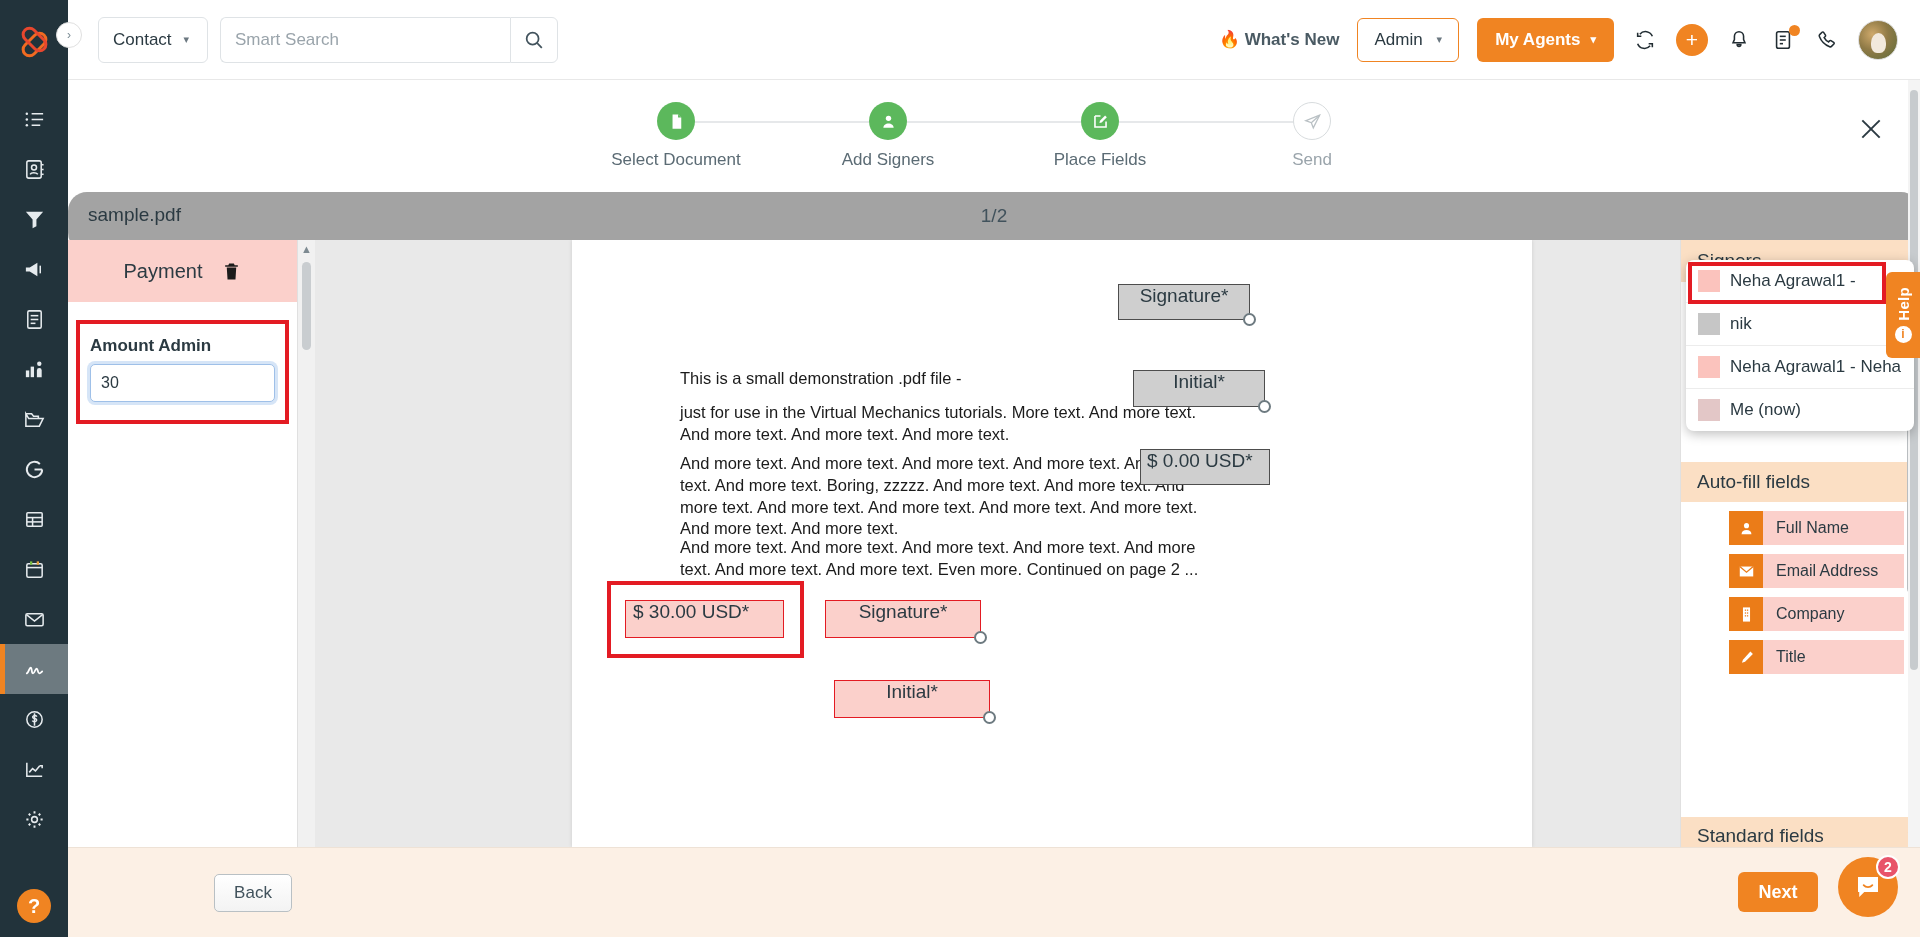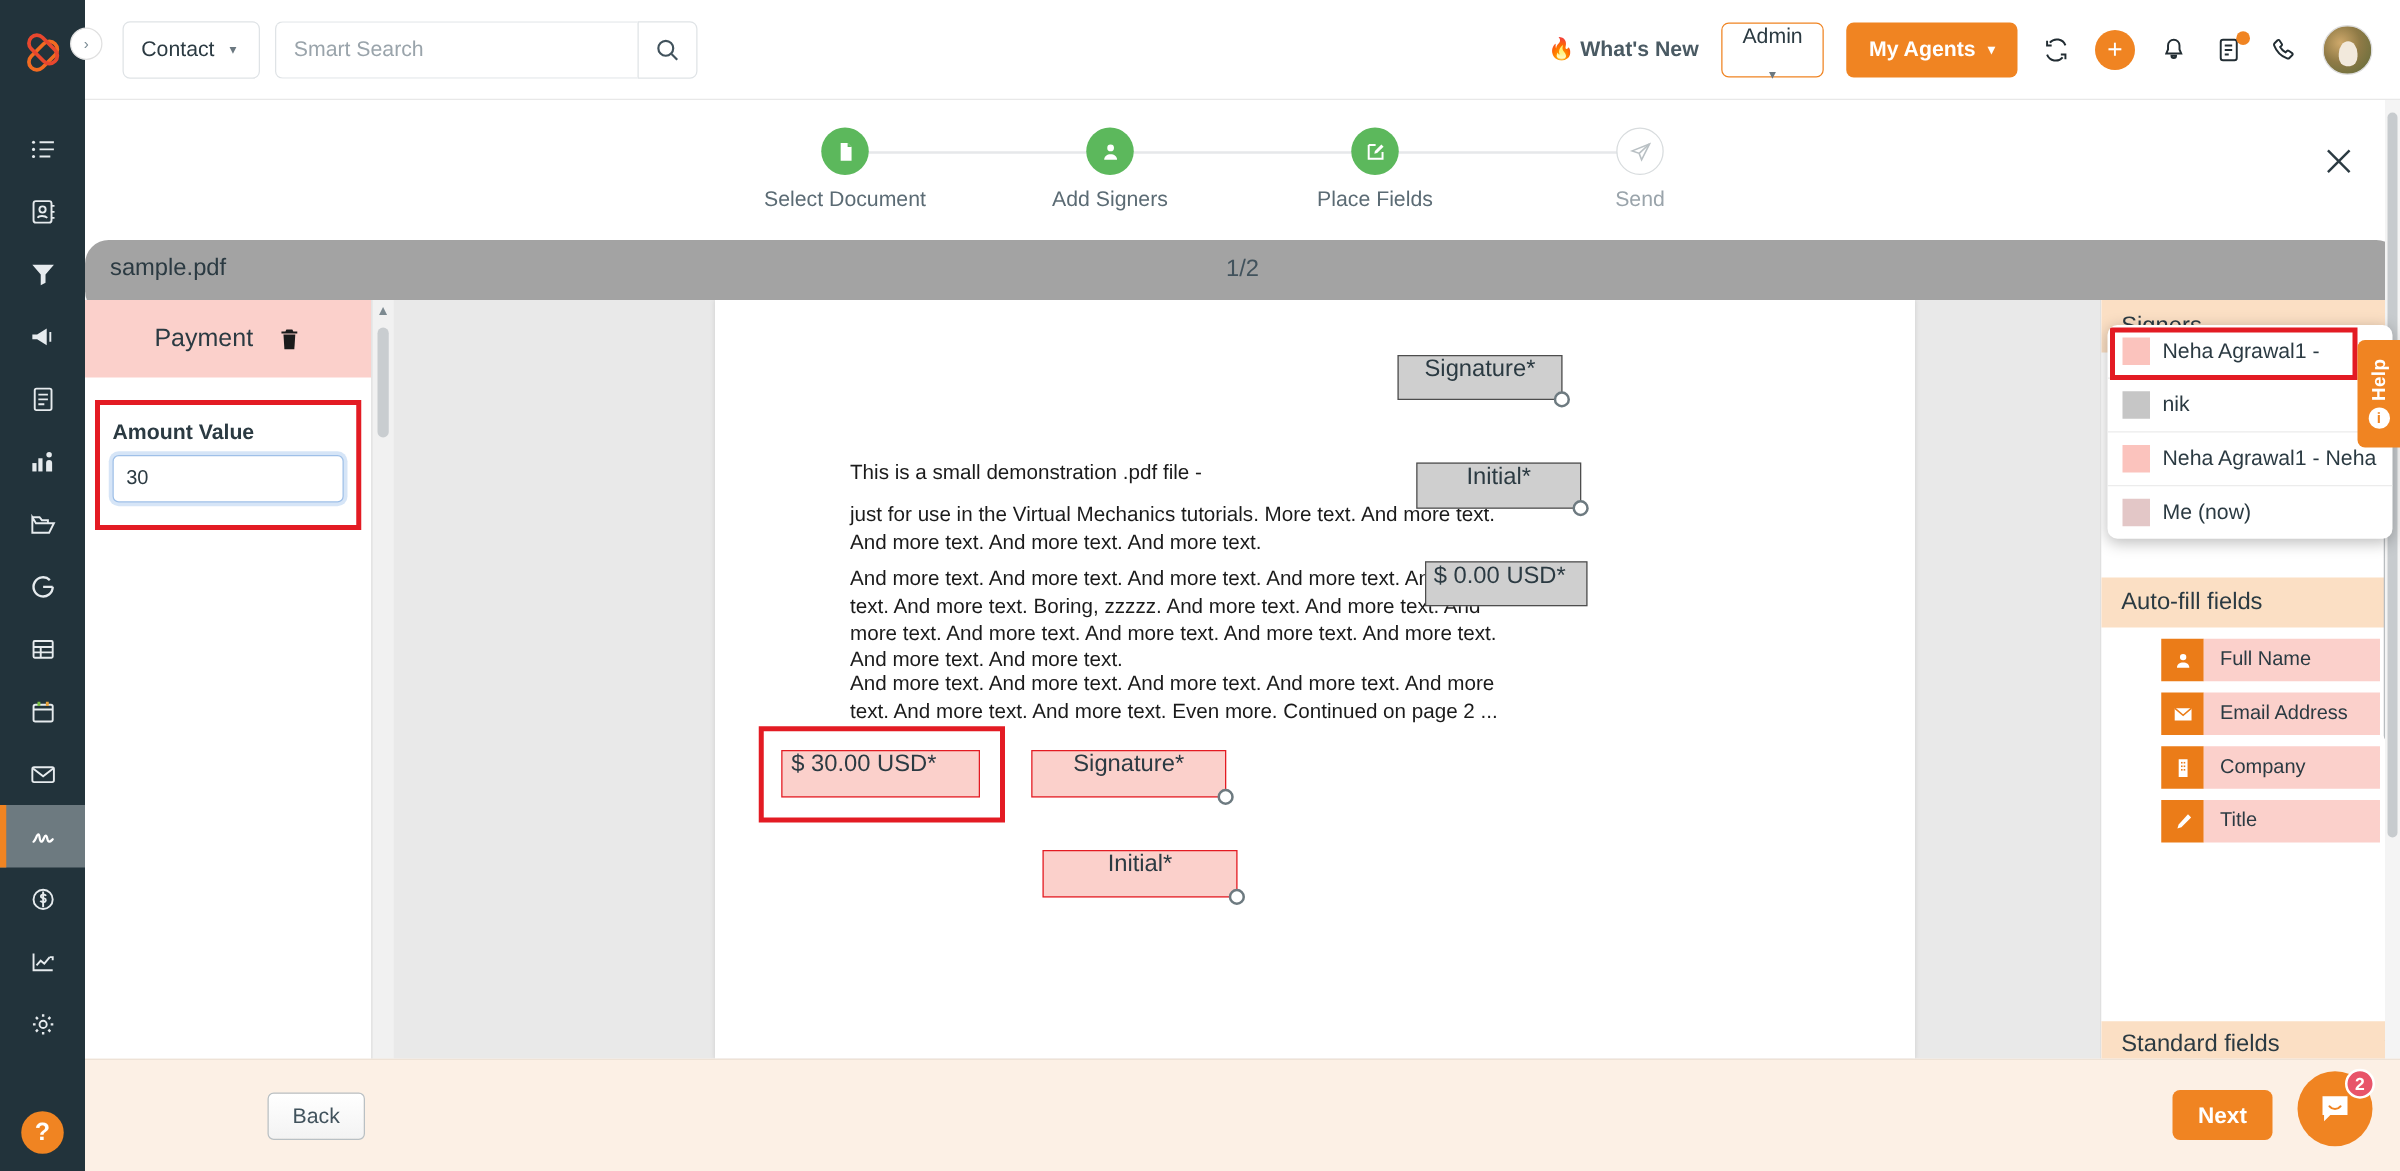--- a/index.html
+++ b/index.html
@@ -57,21 +57,21 @@
   }
   .search-input::placeholder { color: #9aa4ab; }
   .search-btn {
     width: 48px; height: 46px; border: 1px solid #dfe3e6; border-radius: 0 6px 6px 0;
     background: #fff; display: flex; align-items: center; justify-content: center; cursor: pointer;
   }
   .header-right { margin-left: auto; display: flex; align-items: center; gap: 18px; }
   .whats-new { display: flex; align-items: center; gap: 4px; font-size: 17px; font-weight: bold; color: #4a5a63; cursor: pointer; }
   .admin-btn {
     height: 44px; border: 1px solid #f08422; border-radius: 6px; background: #fff;
-    display: flex; align-items: center; gap: 14px; padding: 0 16px; font-size: 17px; color: #2b3a42; cursor: pointer; flex-direction: column;
+    display: flex; align-items: center; gap: 14px; padding: 0 16px; font-size: 17px; color: #2b3a42; cursor: pointer;
   }
   .agents-btn {
     height: 44px; border-radius: 6px; background: #f08422; color: #fff; font-weight: bold;
     display: flex; align-items: center; gap: 10px; padding: 0 18px; font-size: 17px; cursor: pointer;
   }
   .hicon { width: 26px; height: 26px; display: flex; align-items: center; justify-content: center; cursor: pointer; position: relative; }
   .hicon svg { width: 22px; height: 22px; stroke: #222d33; fill: none; stroke-width: 1.7; }
   .plus-btn {
     width: 32px; height: 32px; border-radius: 50%; background: #f08422; color: #fff;
     display: flex; align-items: center; justify-content: center; font-size: 21px; cursor: pointer;
@@ -490,21 +490,21 @@
       <div class="payhead">
         <span class="payhead-title">Payment</span>
         <span class="trash-btn">
           <svg width="19" height="21" viewBox="0 0 24 24" fill="#1b1b1b" stroke="none">
               <path d="M9 2h6l1 2h4v2H4V4h4z"></path>
               <path d="M6 7h12l-1 15H7z"></path>
             </svg>
         </span>
       </div>
       <div class="amount-box">
-        <div class="amount-label">Amount Value</div>
+        <div class="amount-label">Amount Admin</div>
         <input class="amount-input" value="30" style="">
       </div>
     </div>
     <div class="panel-scroll">
       <div class="ps-arrow">▲</div>
       <div class="ps-thumb"></div>
     </div>
 
     <div class="docarea">
       <div class="page">

